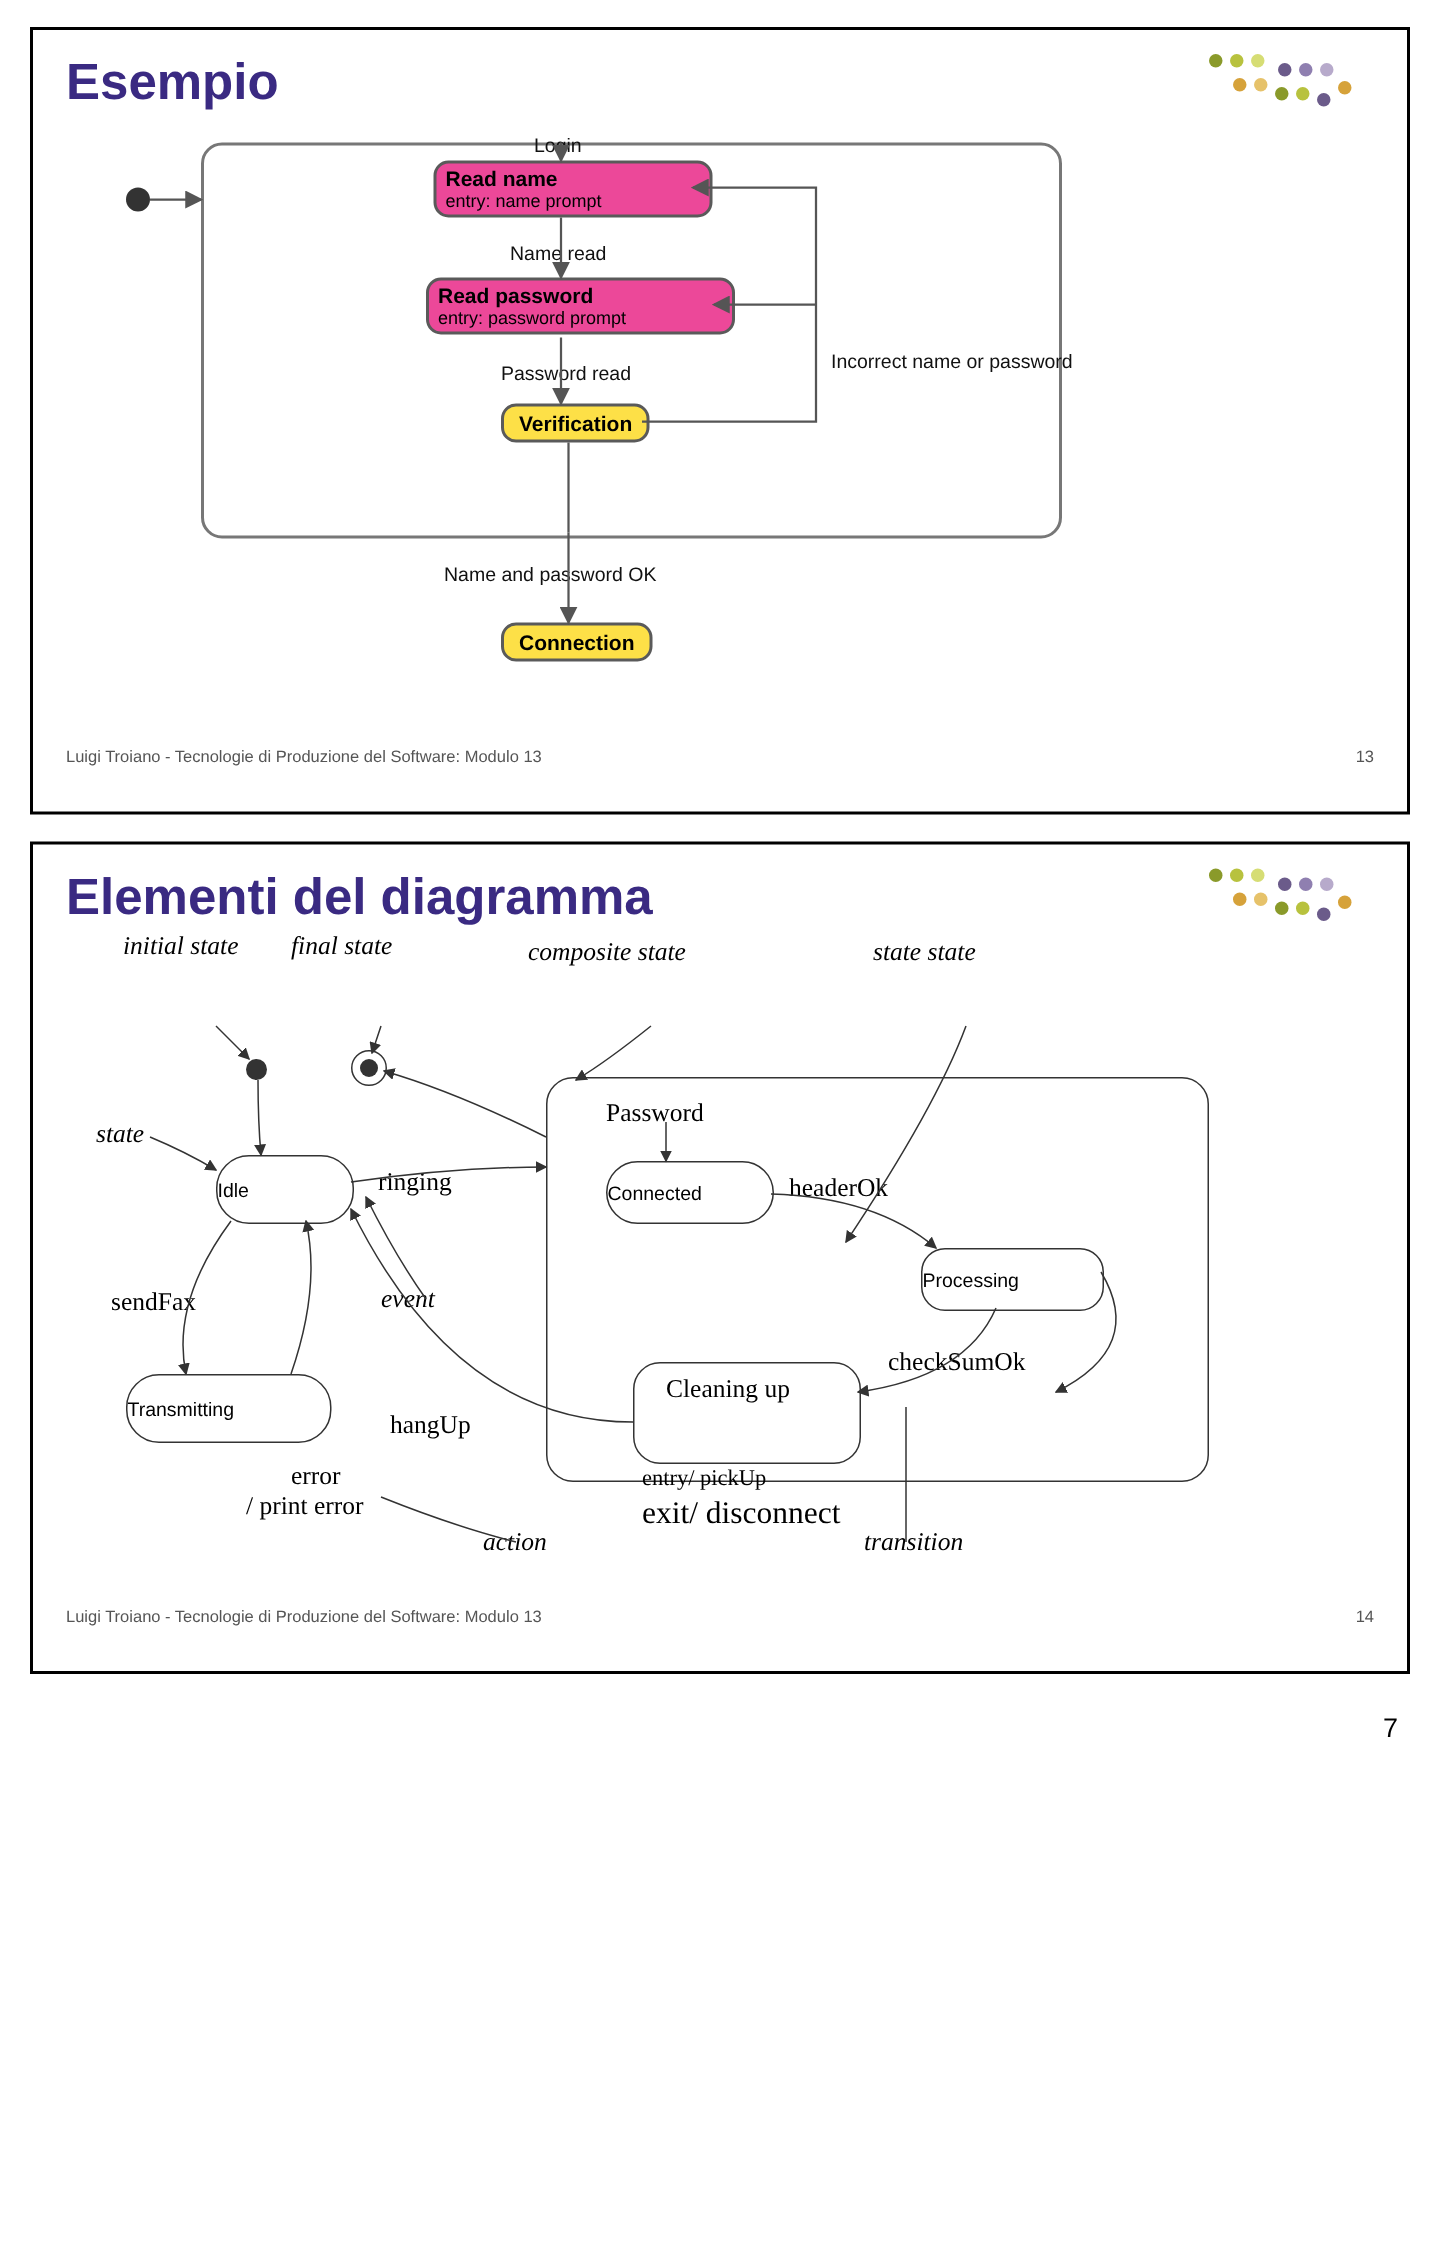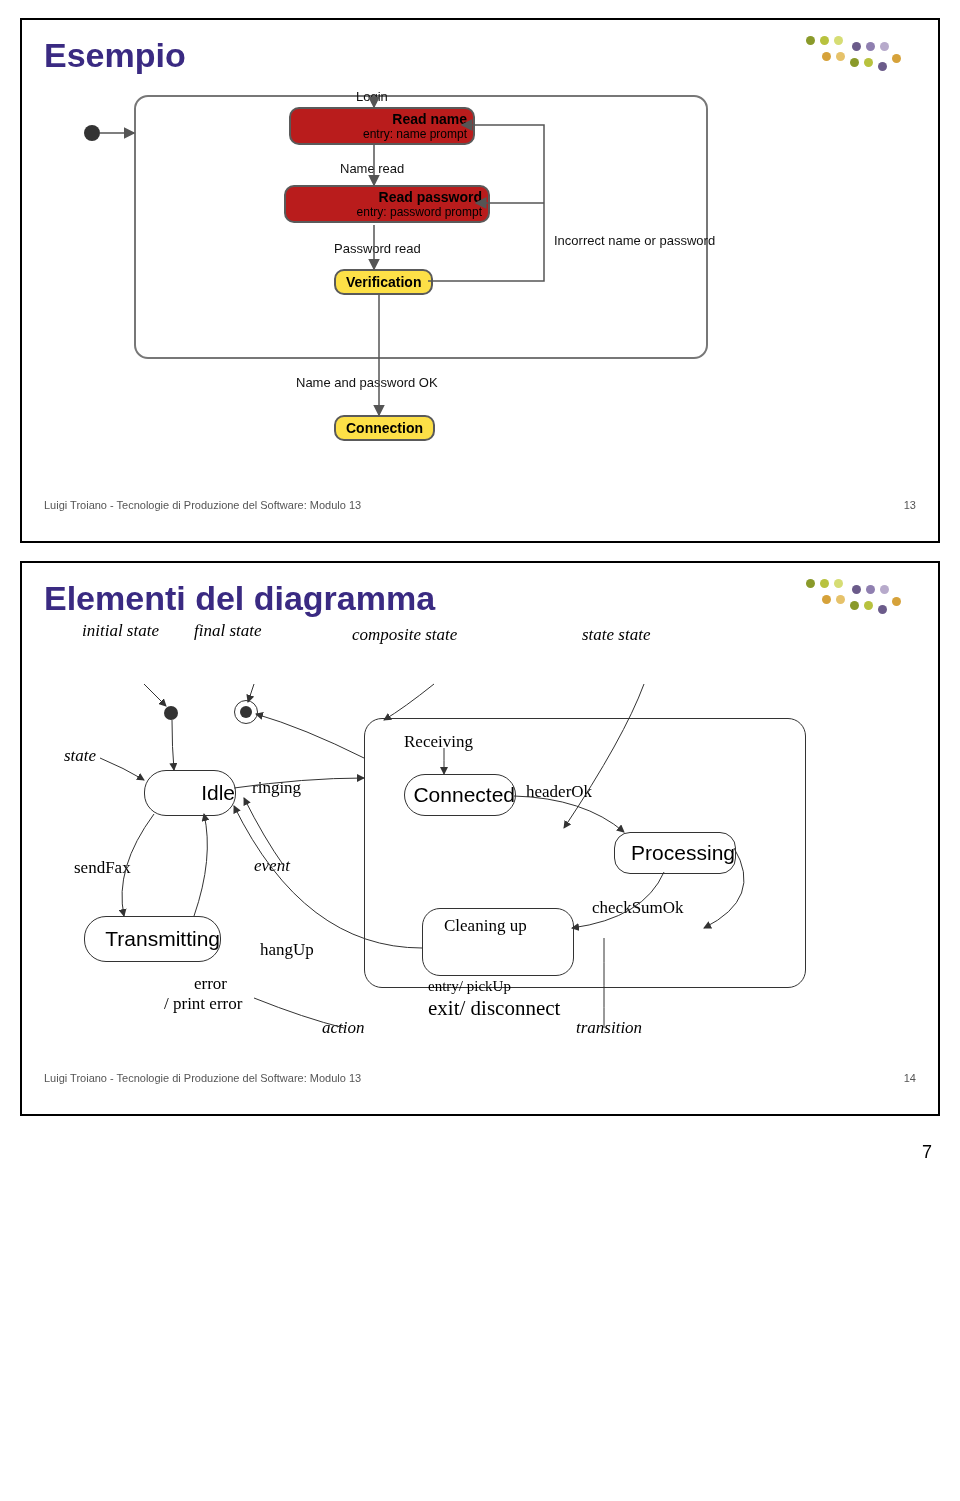--- a/index.html
+++ b/index.html
@@ -8,30 +8,30 @@
   .title { color:#3a2a82; font-size:34px; font-weight:bold; margin:2px 0 10px 0; }
   .dots { position:absolute; top:10px; right:18px; width:120px; height:60px; }
   .dot { position:absolute; width:9px; height:9px; border-radius:50%; }
   .footer { font-size:11px; color:#555; margin-top:14px; }
   .footer-num { float:right; }
   .pg-num { text-align:right; font-size:18px; padding:8px 28px; }
   .diagram-area { position:relative; width:100%; }
   
   .login-area { height:400px; }
   .outer-box { position:absolute; border:2px solid #777; border-radius:14px; }
-  .state-box { position:absolute; border:2px solid #5a5a5a; border-radius:10px; background:#b91c1c; text-align:right; font-size:13px; padding:2px 6px; }
+  .state-box { position:absolute; border:2px solid #5a5a5a; border-radius:10px; background:#ec4899; text-align:left; font-size:13px; padding:2px 6px; }
   .state-box .hdr { font-weight:bold; font-size:14px; }
   .state-box .sub { font-size:12px; }
   .simple-state { position:absolute; border:2px solid #5a5a5a; border-radius:10px; background:#fde047; font-size:14px; font-weight:bold; padding:3px 10px; }
   .lbl { position:absolute; font-size:13px; color:#111; white-space:nowrap; }
   .initial-dot { position:absolute; width:16px; height:16px; border-radius:50%; background:#333; }
   
   .fax-area { height:380px; }
   .rounded { border:1.5px solid #333; border-radius:18px; position:absolute; background:#fff; }
-  .pill { border:1.5px solid #333; border-radius:22px; position:absolute; background:#fff; font-size:21px; display:flex; align-items:center; justify-content:flex-end; }
+  .pill { border:1.5px solid #333; border-radius:22px; position:absolute; background:#fff; font-size:13px; display:flex; align-items:center; justify-content:flex-start; }
   .flbl { position:absolute; font-size:17px; font-family:"Times New Roman", serif; font-style:italic; }
   .nlbl { position:absolute; font-size:17px; font-family:"Times New Roman", serif; }
   .final-outer { position:absolute; width:22px; height:22px; border:1.5px solid #333; border-radius:50%; background:#fff; }
   .final-inner { position:absolute; width:12px; height:12px; border-radius:50%; background:#333; left:5px; top:5px; }
   svg.wire { position:absolute; top:0; left:0; overflow:visible; pointer-events:none; }
 </style>
 </head>
 <body>
 
 <div class="page">
@@ -164,21 +164,21 @@
     <div class="nlbl" style="left:150px;top:296px">error</div>
     <div class="nlbl" style="left:120px;top:316px">/ print error</div>
 
     <div class="nlbl" style="left:216px;top:262px">hangUp</div>
 
     <div class="flbl" style="left:278px;top:340px">action</div>
 
     <div class="flbl" style="left:532px;top:340px">transition</div>
 
     <div class="rounded" style="left:320px;top:40px;width:440px;height:268px"></div>
-    <div class="nlbl" style="left:360px;top:54px;font-style:normal">Receiving</div>
+    <div class="nlbl" style="left:360px;top:54px;font-style:normal">Password</div>
 
     <div class="pill" style="left:360px;top:96px;width:110px;height:40px">
       <span>Connected</span>
     </div>
     <div class="nlbl" style="left:482px;top:104px">headerOk</div>
     <div class="pill" style="left:570px;top:154px;width:120px;height:40px;border-radius:16px">
       <span>Processing</span>
     </div>
     <div class="nlbl" style="left:548px;top:220px">checkSumOk</div>
 

